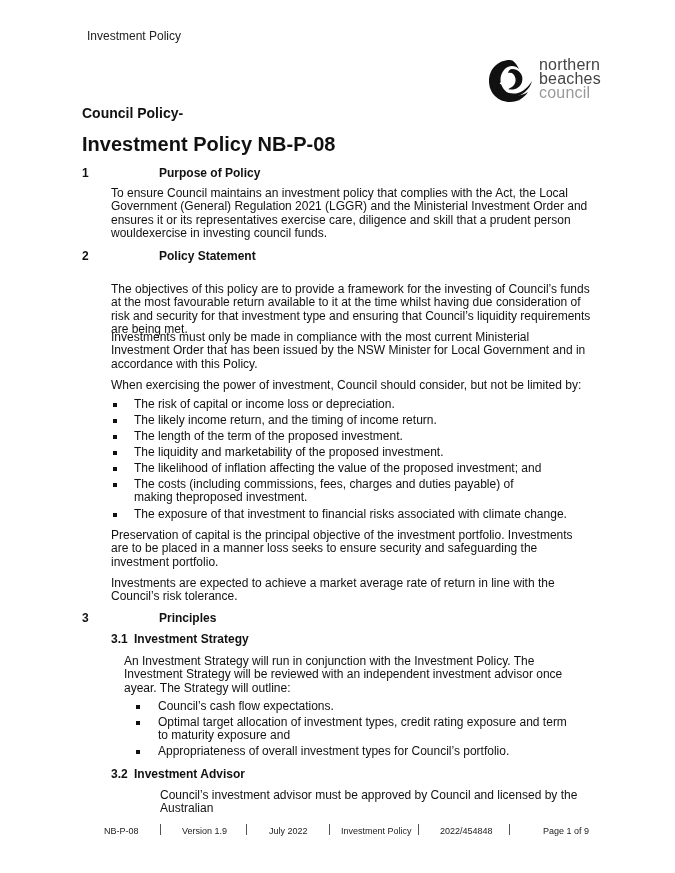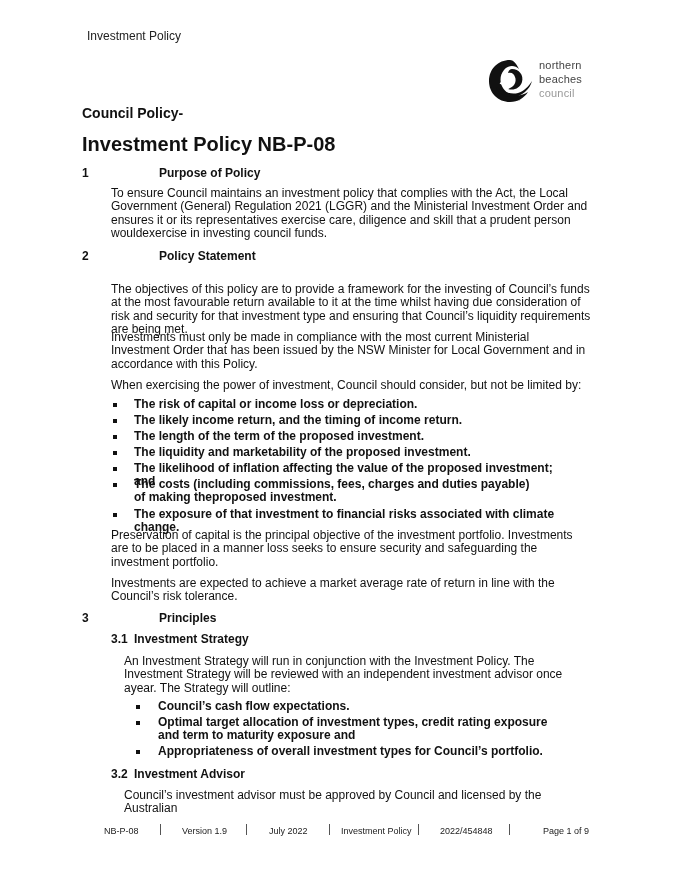--- a/index.html
+++ b/index.html
@@ -2,37 +2,37 @@
 <html><head>
 <meta charset="utf-8">
 <style>
   html, body { margin: 0; padding: 0; background: #ffffff; }
   body { width: 675px; height: 873px; position: relative; overflow: hidden;
          font-family: "Liberation Sans", sans-serif; color: #111; }
   .abs { position: absolute; }
   .running-header { left: 87px; top: 29px; font-size: 12px; color: #222; }
   .logo { left: 486px; top: 57px; width: 135px; height: 48px; }
   .logo svg { position: absolute; left: 0; top: 0; }
-  .logo-text { position: absolute; left: 53px; top: 1px; font-size: 11px; line-height: 14px; letter-spacing: 0.2px; }
+  .logo-text { position: absolute; left: 53px; top: 1px; font-size: 16px; line-height: 14px; letter-spacing: 0.2px; }
   .logo-text div:nth-child(1), .logo-text div:nth-child(2) { color: #444; }
   .logo-text div:nth-child(3) { color: #999; }
   .title1 { left: 82px; top: 105px; font-size: 14px; font-weight: bold; }
   .title2 { left: 82px; top: 133px; font-size: 20px; font-weight: bold; text-align: center; }
   .h1 { font-size: 12px; font-weight: bold; }
   .h1 .num { position: absolute; left: 82px; }
   .h1 .txt { position: absolute; left: 111px; margin-left: 48px; }
   .h2 { font-size: 12px; font-weight: bold; }
   .h2 .num { position: absolute; left: 111px; }
   .h2 .txt { position: absolute; left: 134px; }
   .para { font-size: 12px; line-height: 13.4px; width: 480px; }
   .p1 { left: 111px; }
   .p2 { left: 124px; width: 460px; }
   .bullet { font-size: 12px; line-height: 13.4px; }
   .bullet .mark { position: absolute; width: 4px; height: 4px; background: #111; top: 5px; }
-  .bullet .btxt { position: absolute; font-weight: bold; }
+  .bullet .btxt { position: absolute; }
   .b1 .mark { left: 113px; }
   .b1 .btxt { left: 134px; width: 440px; }
   .b2 .mark { left: 136px; }
   .b2 .btxt { left: 158px; width: 420px; }
   .footer { top: 826px; font-size: 9px; color: #222; }
   .fsep { position: absolute; top: 824px; width: 1px; height: 11px; background: #555; }
 </style>
 </head>
 <body>
 
@@ -124,21 +124,21 @@
 </div>
 <div class="abs bullet b2" style="top:745px; left:0;">
   <span class="mark"></span>
   <span class="btxt">Appropriateness of overall investment types for Council’s portfolio.</span>
 </div>
 
 <div class="abs h2" style="top:767px; left:0; width:675px;">
   <span class="num">3.2</span>
   <span class="txt">Investment Advisor</span>
 </div>
-<div class="abs para p2" style="top:789px; width:470px;">Council’s investment advisor must be approved by Council and licensed by the Australian</div>
+<div class="abs para p2" style="top:789px; width:470px;margin-left:36px;">Council’s investment advisor must be approved by Council and licensed by the Australian</div>
 
 <div class="abs footer" style="left:104px;">NB-P-08</div>
 <div class="fsep" style="left:160px;"></div>
 <div class="abs footer" style="left:182px;">Version 1.9</div>
 <div class="fsep" style="left:246px;"></div>
 <div class="abs footer" style="left:269px;">July 2022</div>
 <div class="fsep" style="left:329px;"></div>
 <div class="abs footer" style="left:341px;">Investment Policy</div>
 <div class="fsep" style="left:418px;"></div>
 <div class="abs footer" style="left:440px;">2022/454848</div>

